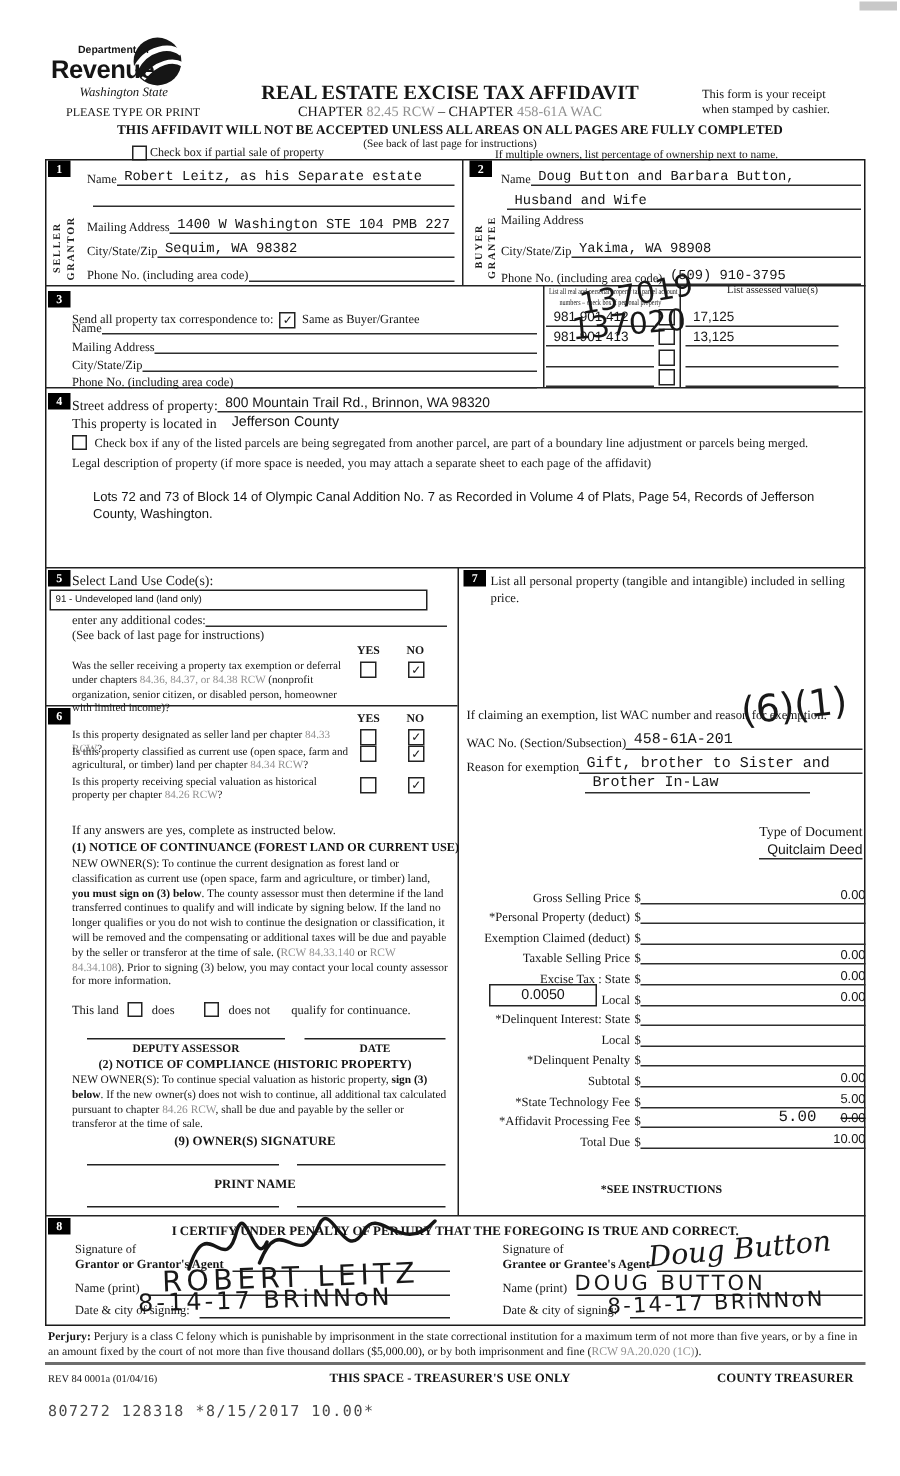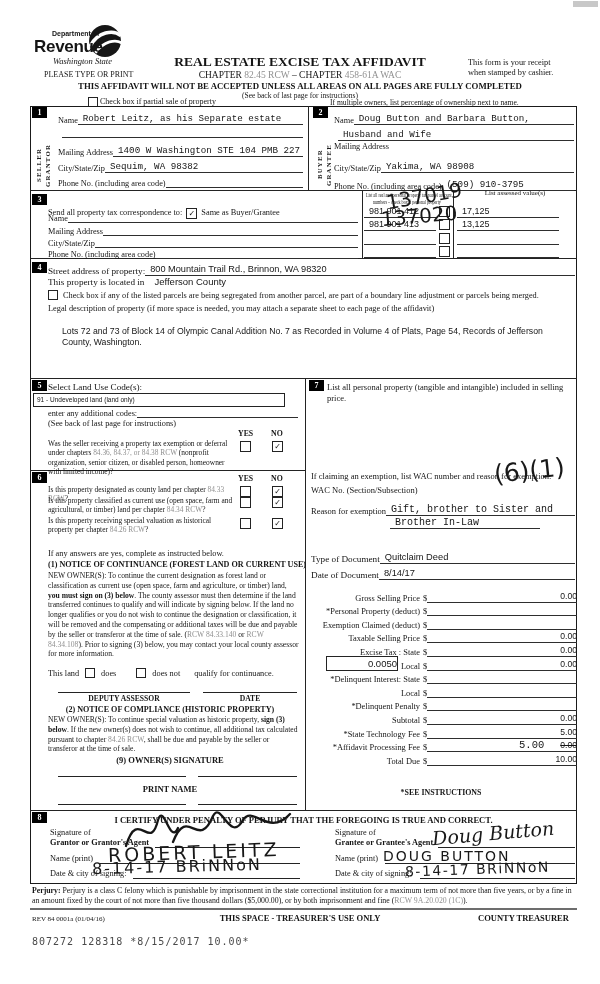--- a/index.html
+++ b/index.html
@@ -23,21 +23,21 @@
   .cb{display:inline-block;width:9px;height:9px;border:1px solid #232323;background:#fff;
       font:8px "DejaVu Sans",sans-serif;line-height:9px;text-align:center;flex:none;}
   .cb.small{width:8px;height:8px;line-height:8px;}
   .seg-b{font-weight:bold;}
   .seg-g{color:#909090;}
   .para{font-size:7.6px;line-height:9.8px;text-align:left;}
   .qtxt{font-size:7.4px;line-height:9.4px;}
   .hand{position:absolute;font-family:"DejaVu Sans",sans-serif;color:#181818;white-space:nowrap;}
   .cursive{font-family:"DejaVu Serif",serif;font-style:italic;}
   .ratebox{position:absolute;left:21px;top:-1px;width:70px;height:13px;border:1px solid #232323;
-           text-align:right;font:9.5px "Liberation Sans",sans-serif;line-height:13px;}
+           text-align:center;font:9.5px "Liberation Sans",sans-serif;line-height:13px;}
   .feerow{position:relative;display:flex;align-items:flex-end;height:13.6px;}
   .feelabel{width:115px;text-align:right;font:8.4px "Liberation Serif",serif;white-space:nowrap;flex:none;}
   .dollar{font:8.4px "Liberation Serif",serif;margin-left:3px;flex:none;}
   .feeline{display:flex;justify-content:flex-end;align-items:flex-end;}
   .feeval{font-family:"Liberation Sans",sans-serif;font-size:8.6px;}
   .struck{text-decoration:line-through;}
   .typedfee{font-family:"Liberation Mono",monospace;font-size:10.5px;margin-right:16px;}
   .prow,.arow{display:flex;align-items:flex-end;height:13.2px;}
   .prow .cb{margin-left:3px;margin-bottom:1px;}
   .center{text-align:center;}
@@ -225,21 +225,21 @@
   <div class="abs lbl b" style="left:238px;top:429px;font-size:7.8px;">YES</div>
   <div class="abs lbl b" style="left:271px;top:429px;font-size:7.8px;">NO</div>
   <div class="abs qtxt" style="left:48px;top:439px;width:184px;"><span>Was the seller receiving a property tax exemption or deferral under chapters </span><span class="seg-g">84.36, 84.37, or 84.38 RCW</span><span> (nonprofit organization, senior citizen, or disabled person, homeowner with limited income)?</span></div>
   <span class="cb abs" style="left:240px;top:441px;"></span>
   <span class="cb abs" style="left:272px;top:441px;">✓</span>
 
   <div class="numbox" style="left:32px;top:472px;">6</div>
   <div class="abs lbl b" style="left:238px;top:474px;font-size:7.8px;">YES</div>
   <div class="abs lbl b" style="left:271px;top:474px;font-size:7.8px;">NO</div>
 
-  <div class="abs qtxt" style="left:48px;top:485px;width:186px;"><span>Is this property designated as county land per chapter </span><span class="seg-g">84.33 RCW</span><span>?</span></div>
+  <div class="abs qtxt" style="left:48px;top:485px;width:186px;"><span>Is this property designated as seller land per chapter </span><span class="seg-g">84.33 RCW</span><span>?</span></div>
   <span class="cb abs" style="left:240px;top:486px;"></span>
   <span class="cb abs" style="left:272px;top:486px;">✓</span>
 
   <div class="abs qtxt" style="left:48px;top:496px;width:186px;"><span>Is this property classified as current use (open space, farm and agricultural, or timber) land per chapter </span><span class="seg-g">84.34 RCW</span><span>?</span></div>
   <span class="cb abs" style="left:240px;top:497px;"></span>
   <span class="cb abs" style="left:272px;top:497px;">✓</span>
 
   <div class="abs qtxt" style="left:48px;top:516px;width:186px;"><span>Is this property receiving special valuation as historical property per chapter </span><span class="seg-g">84.26 RCW</span><span>?</span></div>
   <span class="cb abs" style="left:240px;top:518px;"></span>
   <span class="cb abs" style="left:272px;top:518px;">✓</span>
@@ -271,37 +271,34 @@
   <div class="abs center b" style="left:40px;top:784px;width:260px;font-size:8.5px;">PRINT NAME</div>
   <div class="hr" style="left:58px;top:804px;width:128px;"></div>
   <div class="hr" style="left:198px;top:804px;width:99px;"></div>
 
   <div class="numbox" style="left:309px;top:380px;">7</div>
   <div class="abs" style="left:327px;top:382px;width:240px;font-size:8.5px;line-height:11px;">List all personal property (tangible and intangible) included in selling price.</div>
 
   <div class="abs" style="left:311px;top:471px;font-size:8.5px;">If claiming an exemption, list WAC number and reason for exemption:</div>
   <div class="row" style="left:311px;top:485px;width:264px;">
     <span class="lbl" style="font-size:8.5px;">WAC No. (Section/Subsection)</span>
+    <span class="fline"><span class="mono" style="font-size:10px;">458-61A-201</span></span>
   </div>
   <div class="row" style="left:311px;top:501px;width:264px;">
     <span class="lbl" style="font-size:8.5px;">Reason for exemption</span>
     <span class="fline"><span class="mono" style="font-size:10px;margin-top:21px;">Gift, brother to Sister and</span></span>
   </div>
   <div class="row" style="left:390px;top:514px;width:150px;">
     <span class="fline"><span class="mono" style="font-size:10px;">Brother In-Law</span></span>
   </div>
   <div class="hand" style="left:494px;top:456px;font-size:25px;transform:rotate(-6deg);">(6)(1)</div>
 
-  <div class="row" style="left:311px;top:549px;width:264px;">
+  <div class="row" style="left:311px;top:549px;width:264px;flex-direction:column;">
     <span class="lbl9">Type of Document</span>
     <span class="fline"><span class="sans" style="font-size:9.3px;">Quitclaim Deed</span></span>
-  </div>
-  <div class="row" style="left:311px;top:565px;width:264px;">
-    <span class="lbl9">Date of Document</span>
-    <span class="fline"><span class="sans" style="font-size:9.3px;">8/14/17</span></span>
   </div>
 
   <div class="abs" style="left:305px;top:589px;width:272px;">
       <div class="feerow">
         <span class="feelabel">Gross Selling Price</span>
         <span class="dollar">$</span>
         <span class="fline feeline">
           <span class="feeval">0.00</span>
         </span>
       </div>

